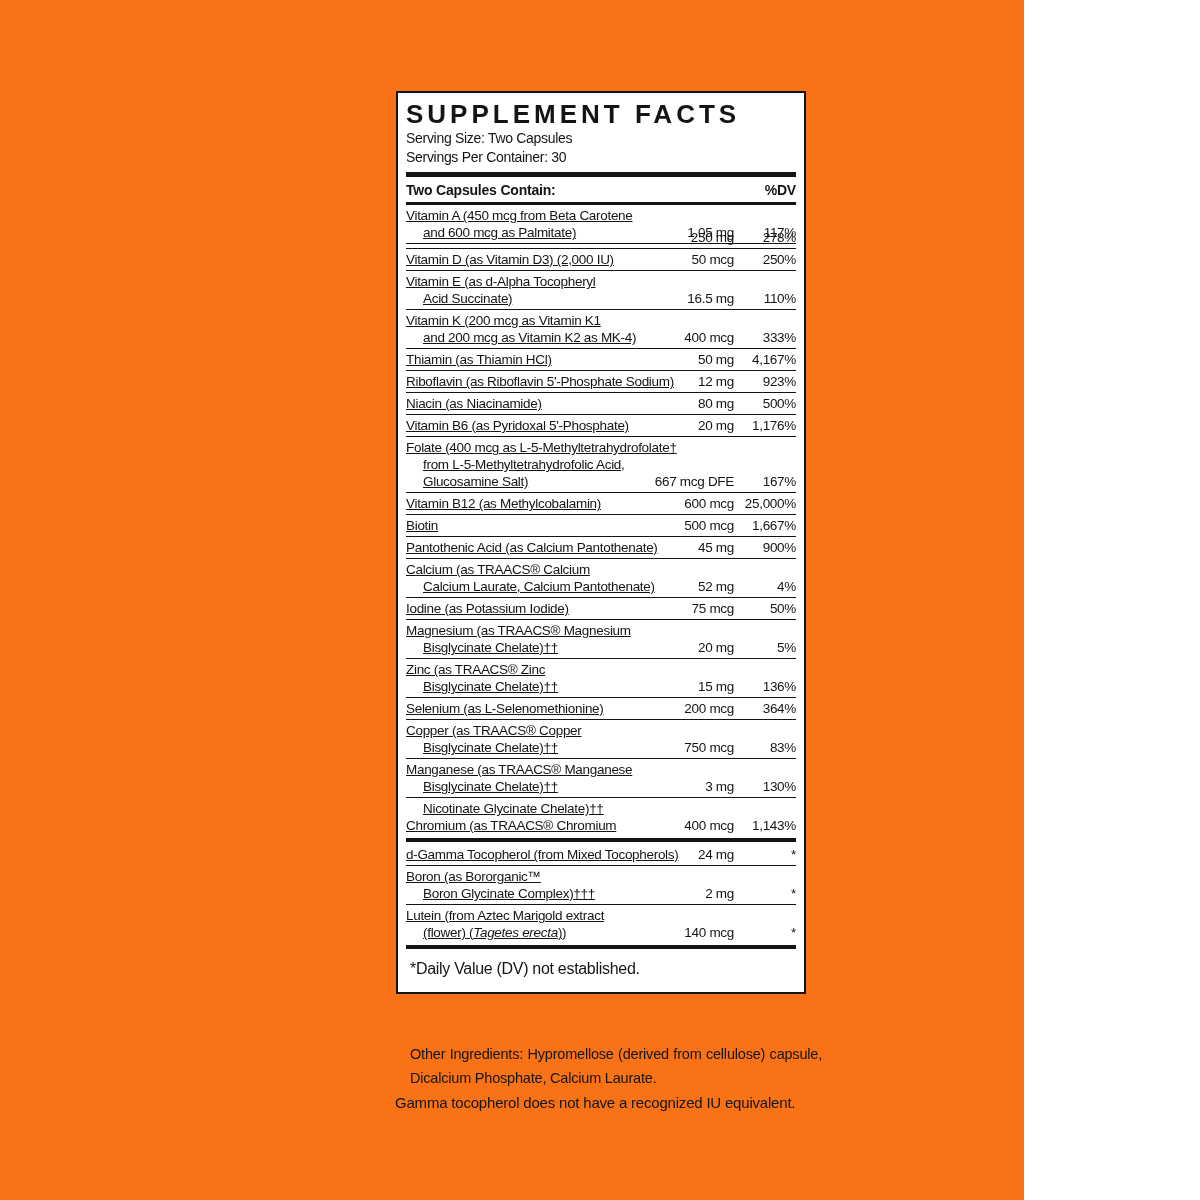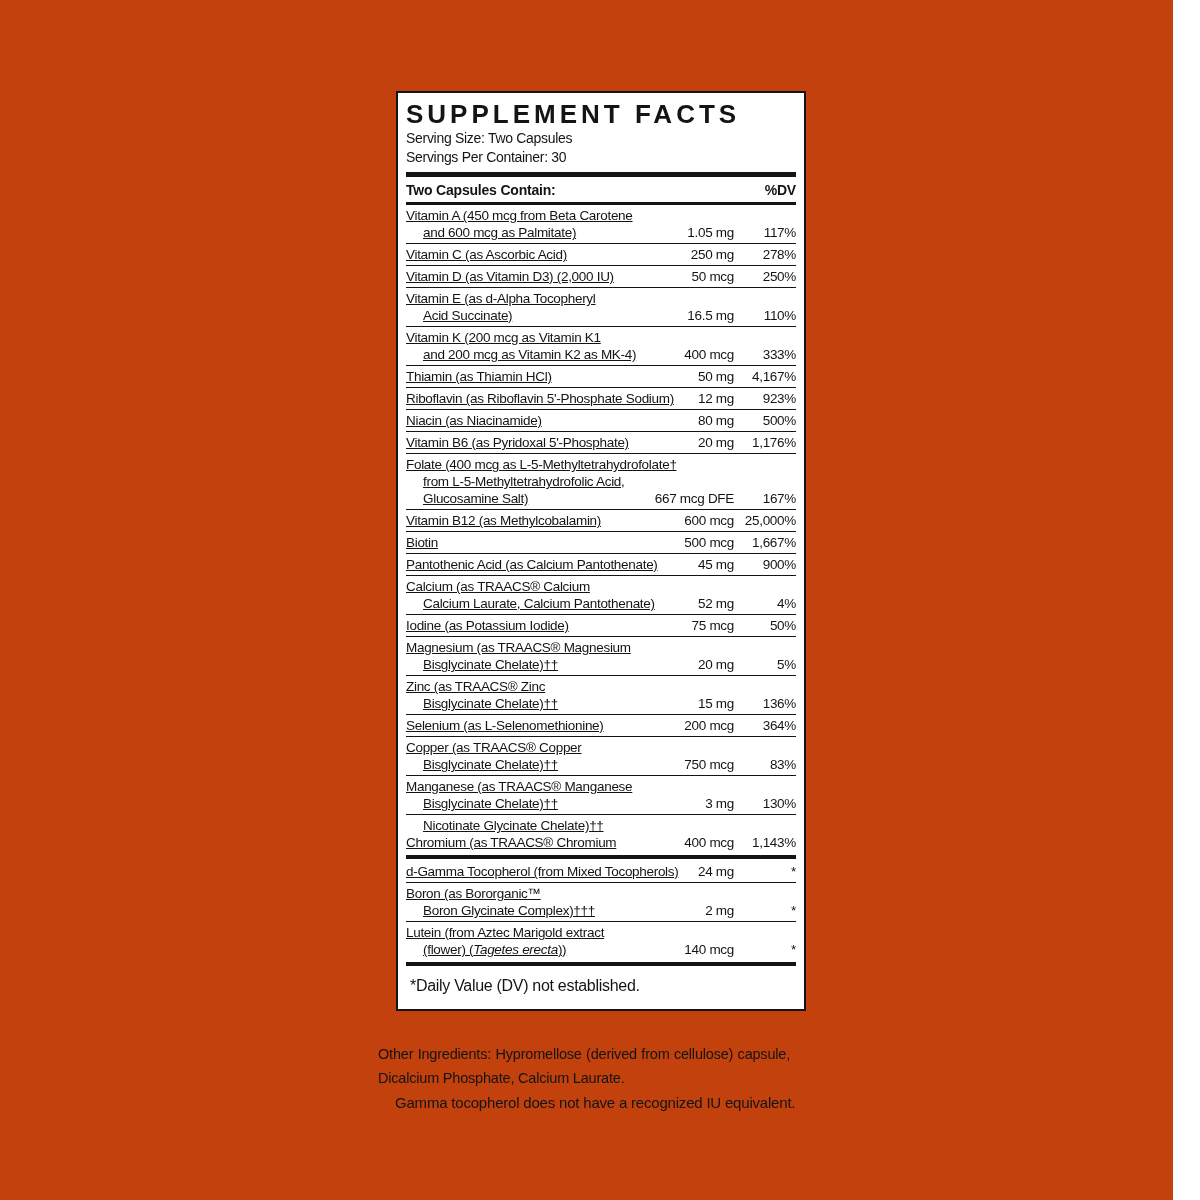--- a/index.html
+++ b/index.html
@@ -4,23 +4,23 @@
 <style>
   html, body {
     margin: 0;
     padding: 0;
     background: #ffffff;
     font-family: "Liberation Sans", sans-serif;
     color: #141414;
   }
   .page {
     position: relative;
-    width: 1173px;
+    width: 1024px;
     height: 1200px;
-    background: #c2410c;
+    background: #f97316;
     overflow: hidden;
   }
   .facts-box {
     position: absolute;
     left: 396px;
     top: 91px;
     width: 410px;
     box-sizing: border-box;
     border: 2.5px solid #141414;
     background: #ffffff;
@@ -77,21 +77,21 @@
     text-align: center;
   }
   .it { font-style: italic; }
   .footnote {
     font-size: 16px;
     letter-spacing: -0.3px;
     padding: 9px 0 5px 4px;
   }
   .other-ing {
     position: absolute;
-    left: 378px;
+    left: 410px;
     top: 1042px;
     width: 412px;
     margin: 0;
     font-size: 14.5px;
     line-height: 24px;
     letter-spacing: -0.2px;
     text-align: justify;
   }
   .gamma-note {
     position: absolute;
@@ -121,23 +121,20 @@
     <div class="rows" id="main-rows">
         <div class="row">
           <div class="nm">
             <div class="ln">Vitamin A (450 mcg from Beta Carotene</div>
             <div class="ln ind">and 600 mcg as Palmitate)</div>
           </div>
           <span class="amt">1.05 mg</span>
           <span class="dv">117%</span>
         </div>
         <div class="row">
-          <div class="nm">
-            <div class="ln">Vitamin C (as Ascorbic Acid)</div>
-          </div>
           <span class="amt">250 mg</span>
           <span class="dv">278%</span>
         </div>
         <div class="row">
           <div class="nm">
             <div class="ln">Vitamin D (as Vitamin D3) (2,000 IU)</div>
           </div>
           <span class="amt">50 mcg</span>
           <span class="dv">250%</span>
         </div>

